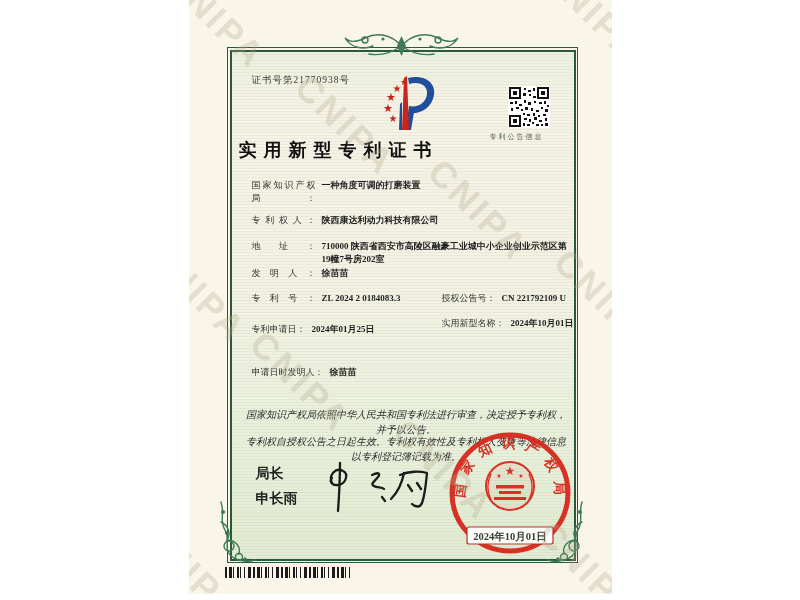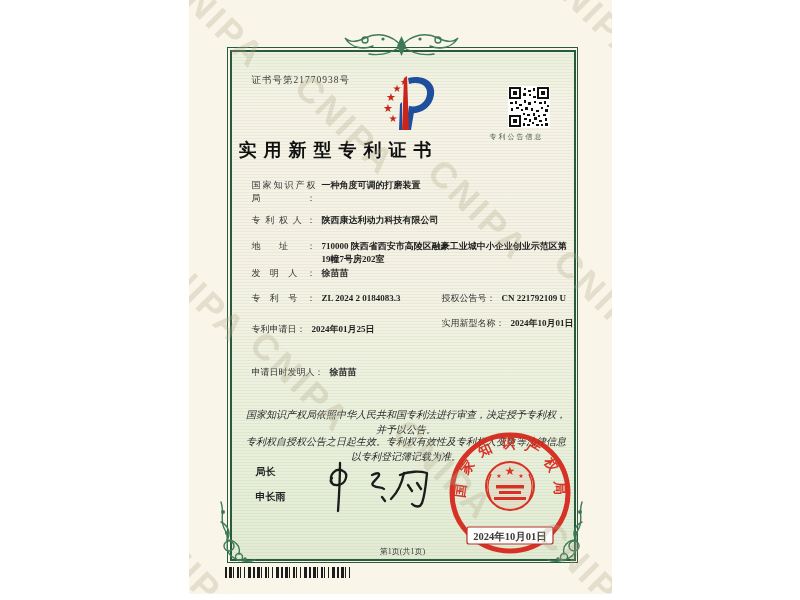--- a/index.html
+++ b/index.html
@@ -41,21 +41,21 @@
   .row.rcol{left:210px;}
   .flabel{display:inline-block;vertical-align:top;color:#333;}
   .flabel.j{width:64px;text-align:justify;text-align-last:justify;}
   .fvalue{display:inline-block;vertical-align:top;font-weight:600;color:#1f1f1f;
           margin-left:6px;max-width:252px;}
 
   .legal{position:absolute;left:12px;width:325px;text-align:center;
          font-size:10px;line-height:15px;font-style:italic;color:#2b2b2b;z-index:4;}
 
   .signoff{position:absolute;left:24px;font-family:"Liberation Sans",sans-serif;
-           font-weight:bold;font-size:10px;color:#222;z-index:4;}
+           font-weight:bold;font-size:14px;color:#222;z-index:4;}
   .signature{position:absolute;left:80px;top:398px;width:140px;height:72px;z-index:4;}
 
   .seal{position:absolute;left:215px;top:378px;width:126px;height:126px;z-index:7;
         opacity:0.95;}
 
   .footer{position:absolute;left:0;top:494px;width:100%;text-align:center;
           font-size:8px;color:#3a3a3a;z-index:4;}
 
   
   .flourish-top{position:absolute;left:152px;top:26px;width:121px;height:40px;z-index:3;}
@@ -225,21 +225,20 @@
             <rect x="49" y="55" width="28" height="3.5" fill="#d6281c"></rect>
             <rect x="52" y="61" width="22" height="3" fill="#d6281c"></rect>
             <rect x="47" y="67" width="32" height="3" fill="#d6281c"></rect>
             <path d="M44,44 C40,52 40,62 44,70" fill="none" stroke="#d6281c" stroke-width="1.5"></path>
             <path d="M82,44 C86,52 86,62 82,70" fill="none" stroke="#d6281c" stroke-width="1.5"></path>
           </g>
           <rect x="20" y="97" width="86" height="17" rx="2" fill="#ffffff" stroke="#b3281e" stroke-width="1.2"></rect>
           <text x="63" y="110" font-size="10.5" font-weight="bold" fill="#33302c" text-anchor="middle">2024年10月01日</text>
         </svg>
 
-        <div class="footer">第1页(共1页)</div>
       </div>
     </div>
 
     <svg class="flourish-top" viewBox="0 0 121 40">
       <g fill="none" stroke="#3e7a55" stroke-width="1.4" stroke-linecap="round">
         <path d="M60.5,20 C50,8 36,6 24,12 C14,17 8,16 4,12 C10,22 22,24 32,20"></path>
         <path d="M60.5,20 C71,8 85,6 97,12 C107,17 113,16 117,12 C111,22 99,24 89,20"></path>
         <path d="M60.5,20 C52,26 40,30 28,28"></path>
         <path d="M60.5,20 C69,26 81,30 93,28"></path>
         <circle cx="24" cy="14" r="3"></circle>

